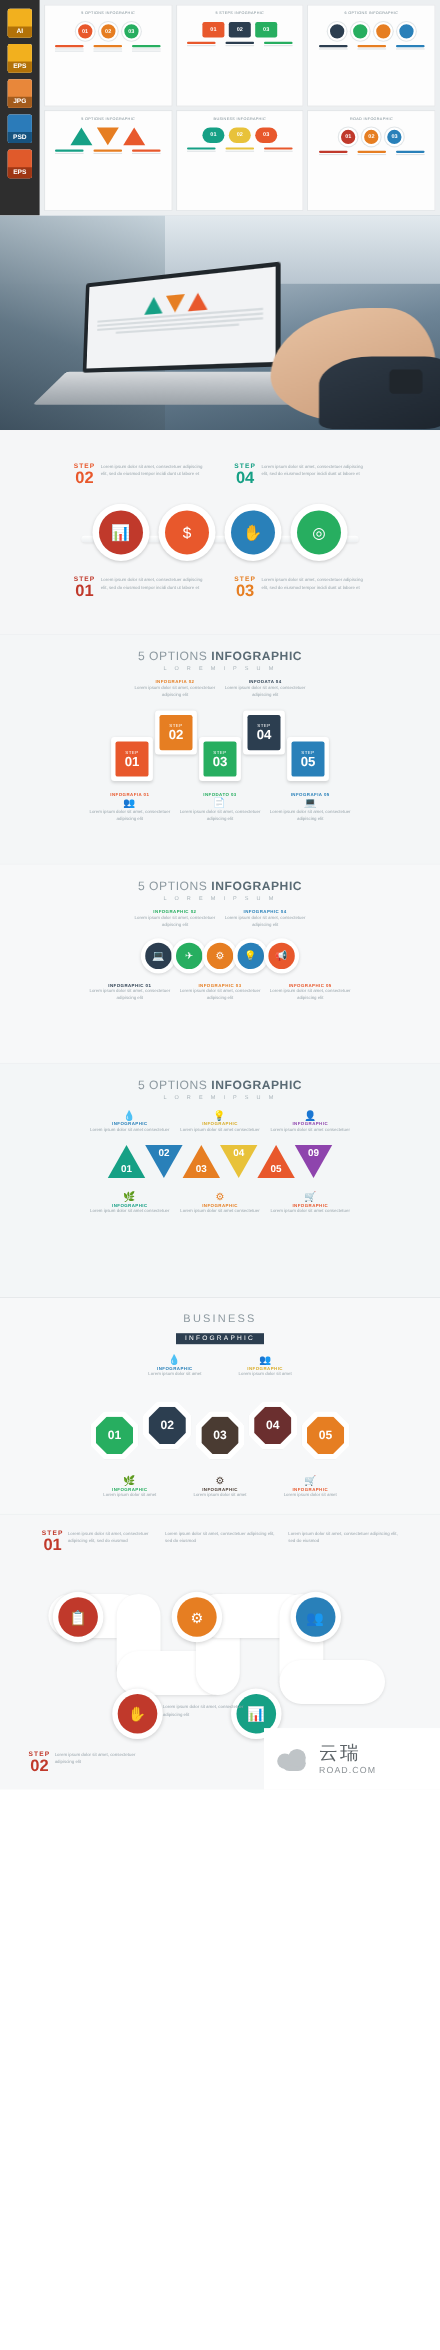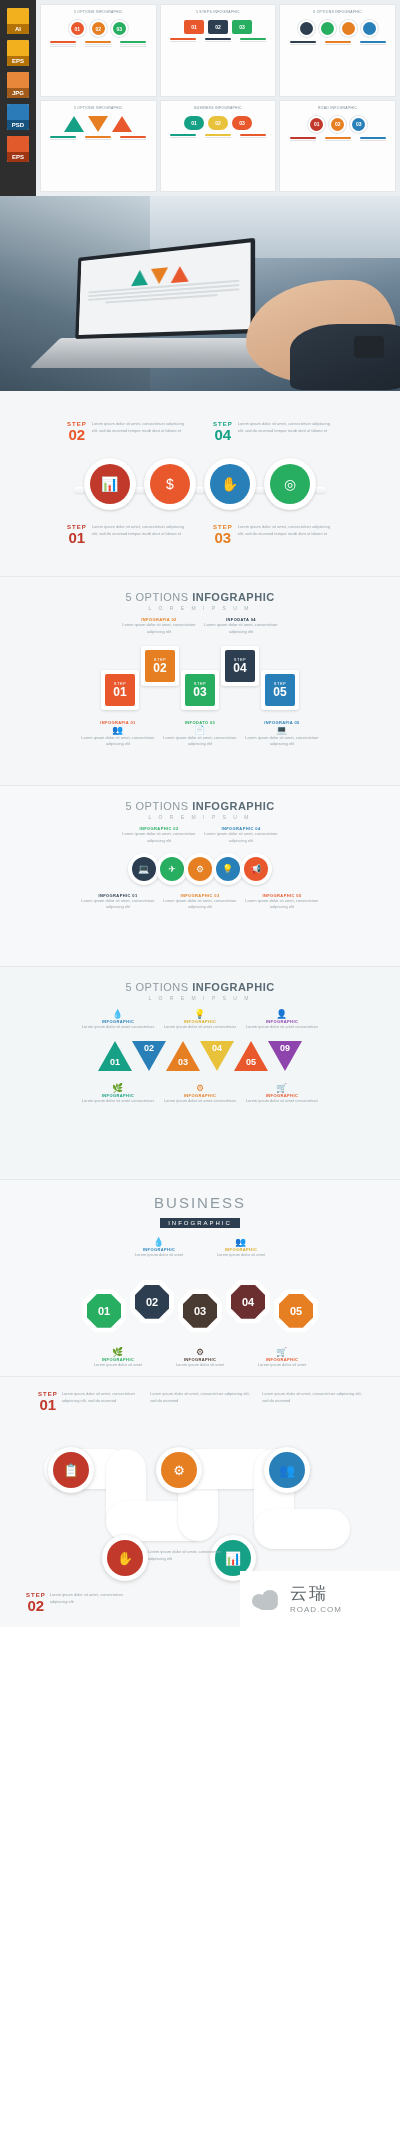--- a/index.html
+++ b/index.html
@@ -640,21 +640,21 @@
         <div style="font-size:9px;color:#e8582c">🛒</div>
         <div class="hd" style="color:#e8582c">INFOGRAPHIC</div>
         <div class="txtblk">Lorem ipsum dolor sit amet consectetuer</div>
       </div>
     </div>
   </div>
   <div class="divider"></div>
 
   <div class="sec sec-white" style="height:196px">
     <div class="sec-title">
-      <div class="big" style="font-size:15px;letter-spacing:2px">BUSINESS</div>
+      <div class="big" style="font-size:10px;letter-spacing:2px">BUSINESS</div>
       <div style="display:inline-block;background:#2c3e50;color:#fff;font-size:6px;letter-spacing:2px;padding:2px 8px;margin-top:2px">INFOGRAPHIC</div>
     </div>
 
     <div class="ibox-row" style="margin-top:8px">
       <div class="ibox">
         <div style="font-size:9px;color:#2980b9">💧</div>
         <div class="hd" style="color:#2980b9">INFOGRAPHIC</div>
         <div class="txtblk">Lorem ipsum dolor sit amet</div>
       </div>
       <div class="ibox">

